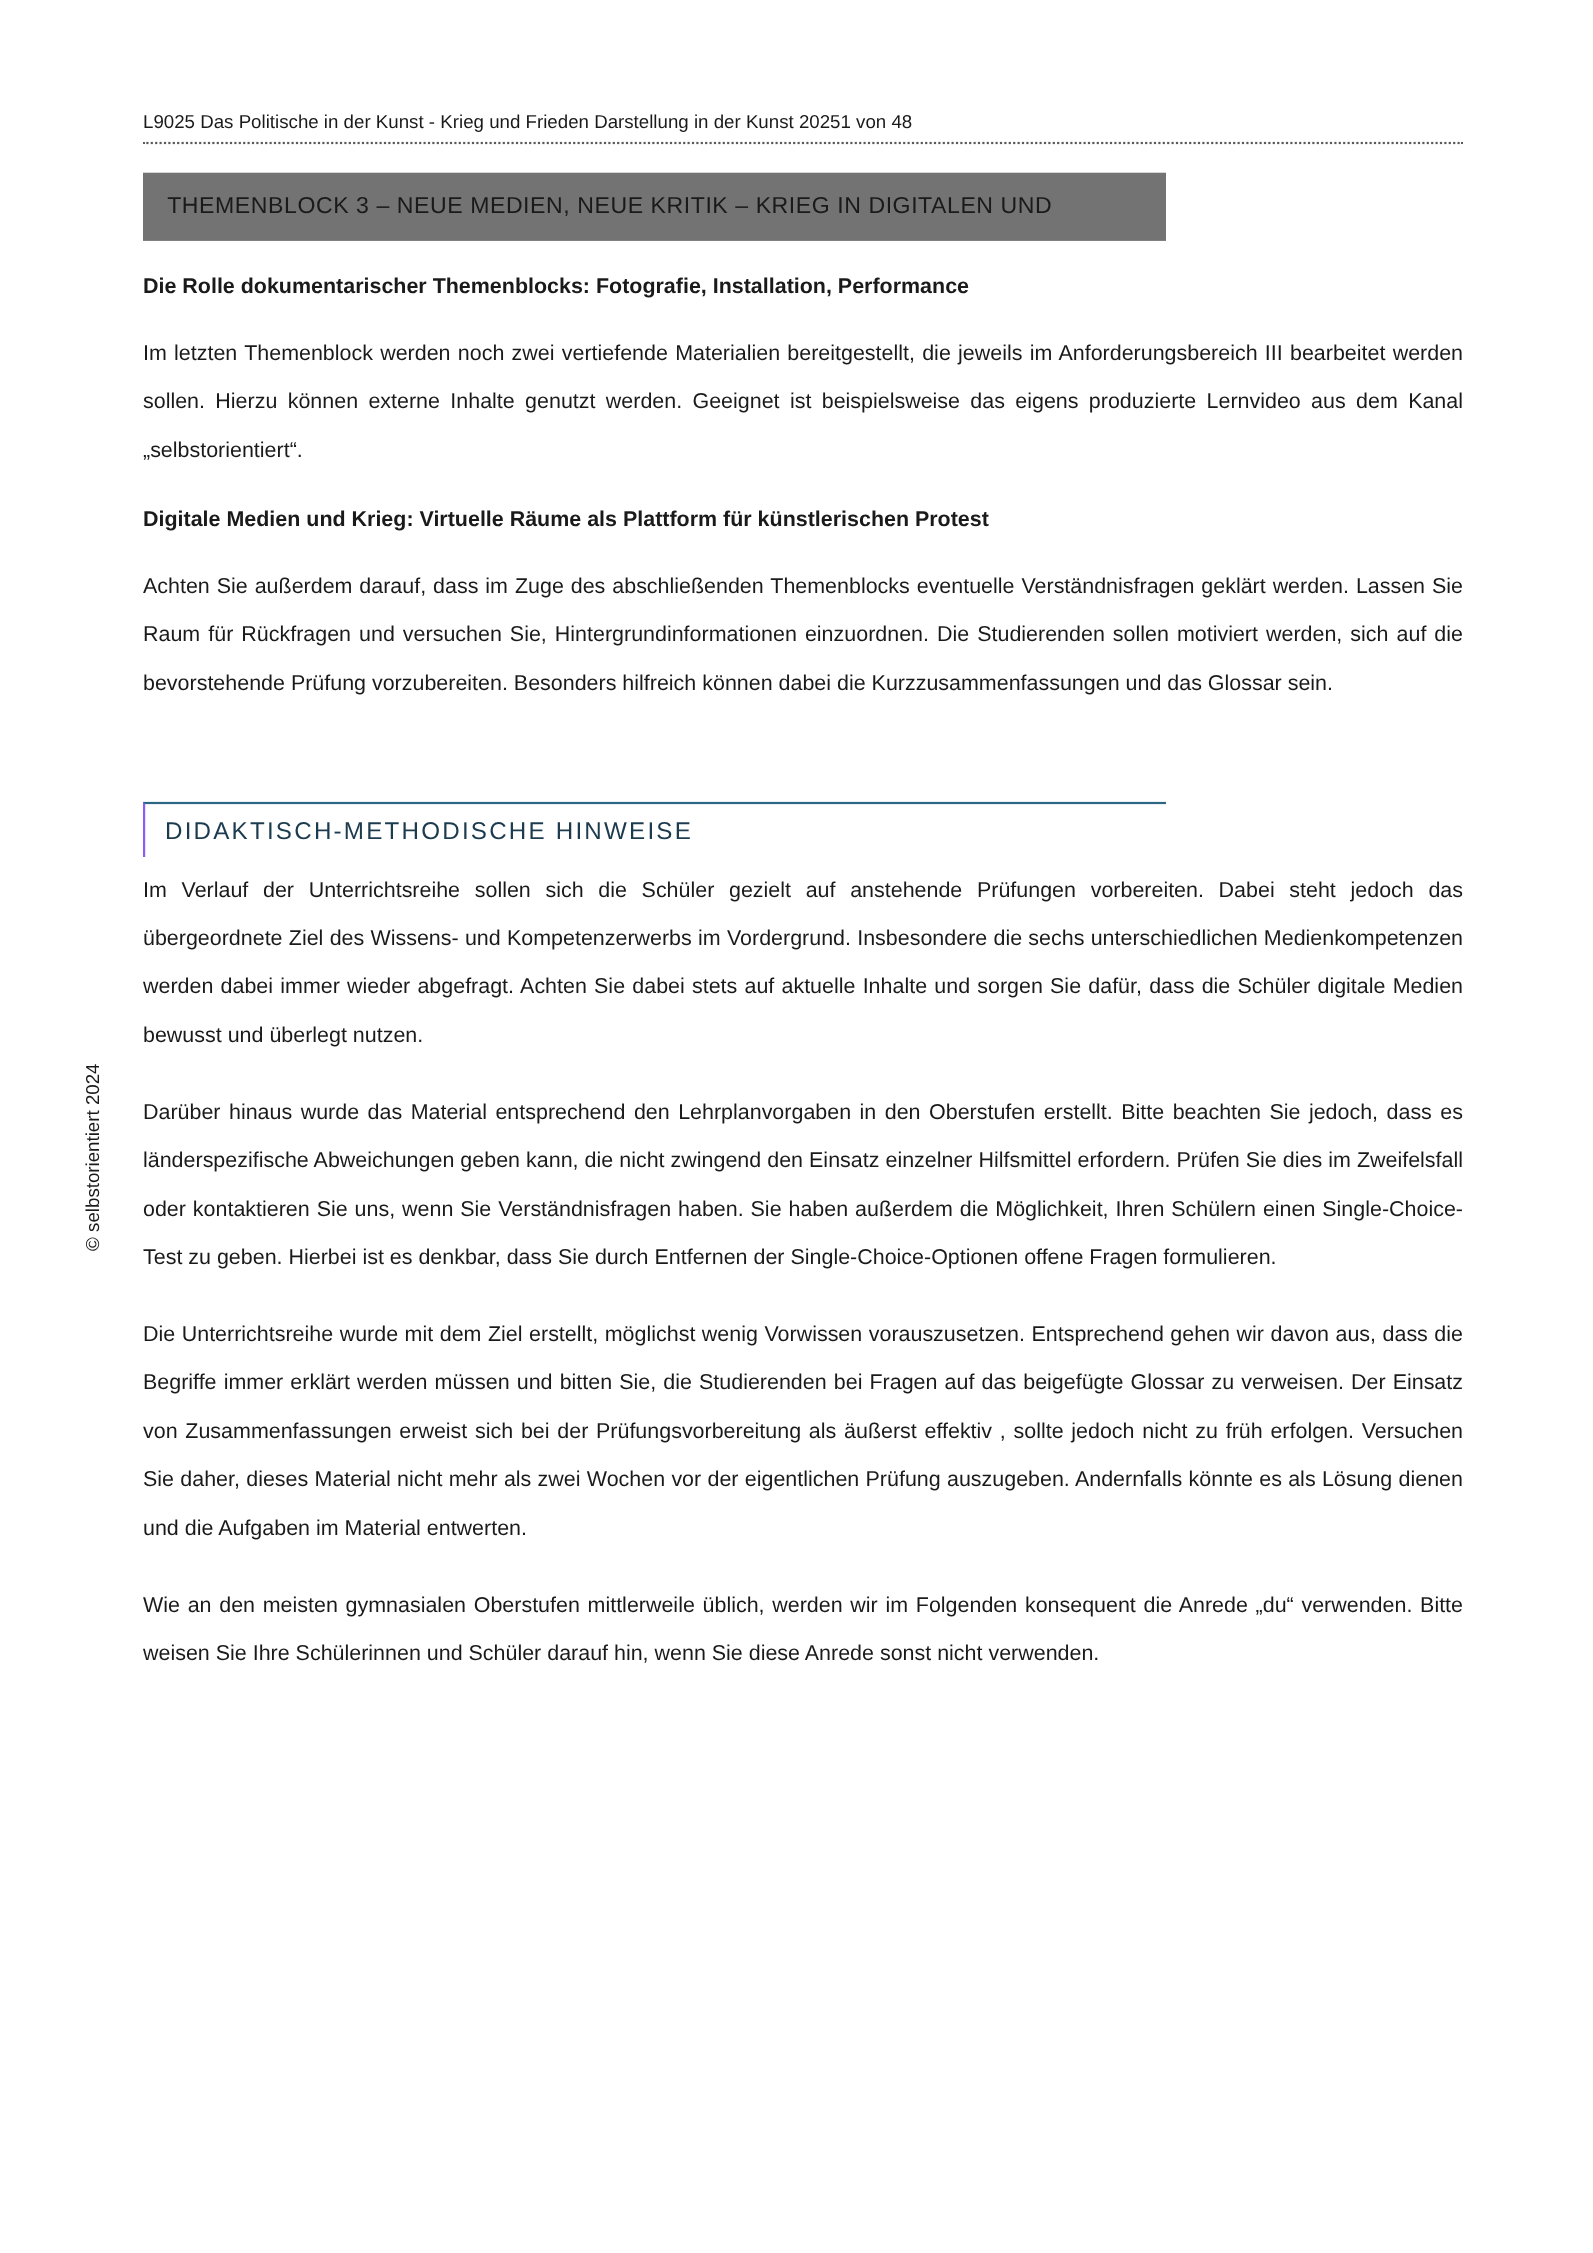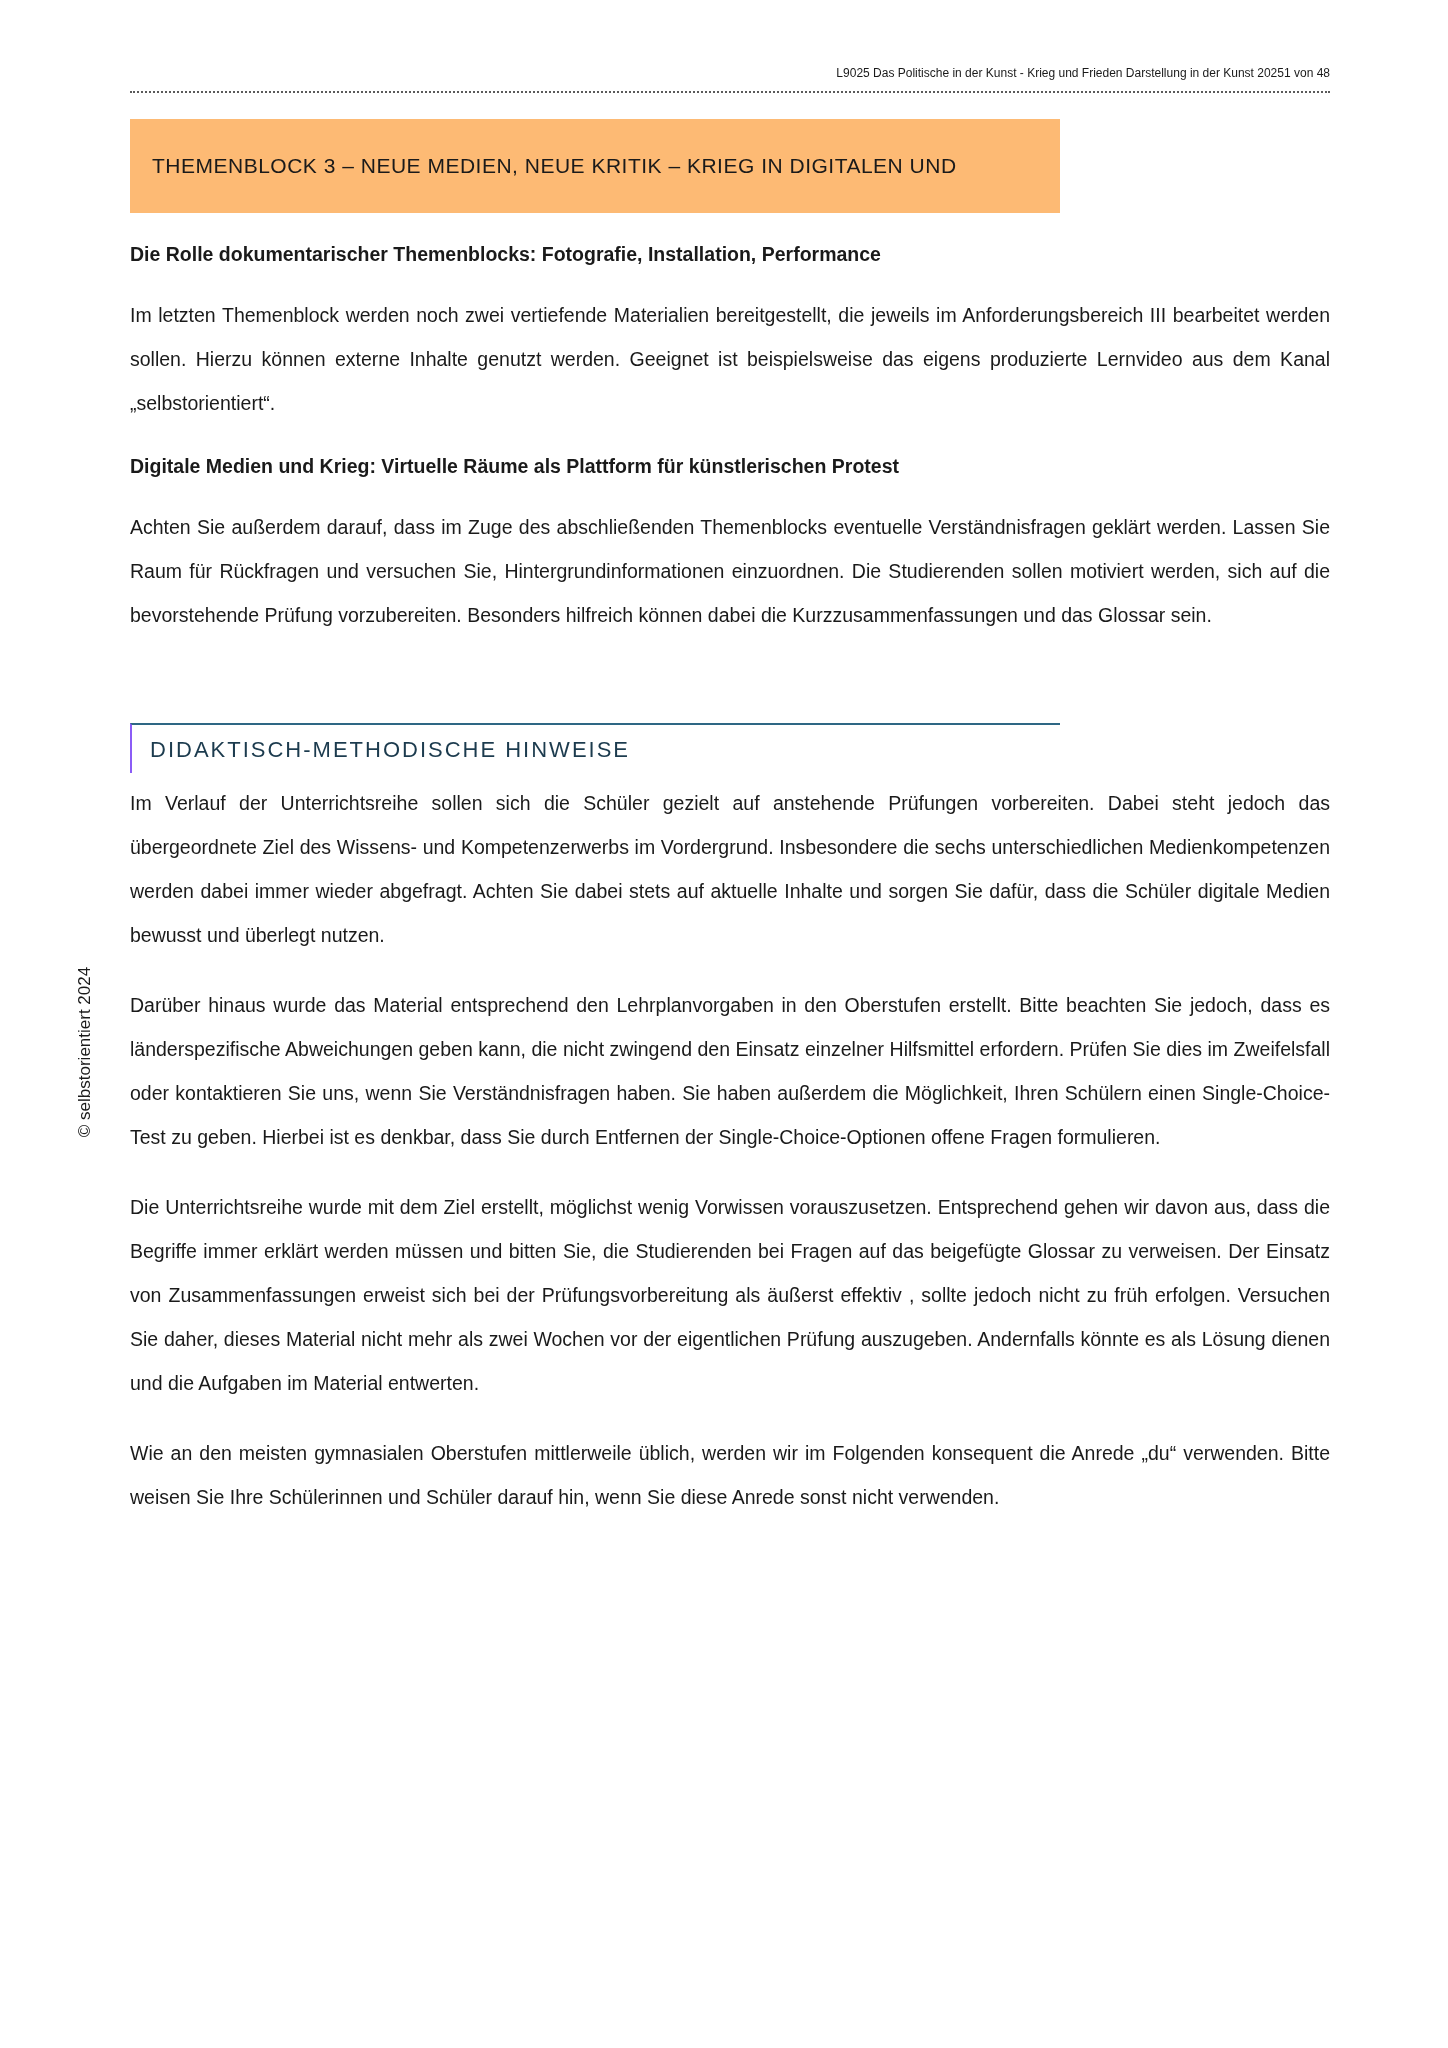--- a/index.html
+++ b/index.html
@@ -15,36 +15,36 @@
     position: relative;
     width: 1448px; height: 2048px;
     background: #ffffff;
   }
   .content {
     position: absolute;
     left: 130px; right: 118px; top: 0;
   }
   .page-header {
     display: flex;
-    justify-content: flex-end;
+    justify-content: flex-start;
     align-items: flex-end;
-    padding-top: 62px;
-    font-size: 12px;
+    padding-top: 100px;
+    font-size: 17px;
     line-height: 22px;
   }
   .header-rule {
     border-top: 2px dotted #5a5a5a;
     margin-top: 7px;
     height: 0;
   }
   .themenblock {
     margin-top: 26px;
     width: 930px;
-    background: #fdba74;
-    padding: 31px 22px;
+    background: #737373;
+    padding: 15px 22px;
   }
   .themenblock .tb-line {
     font-size: 21px;
     letter-spacing: 0.5px;
     line-height: 32px;
     color: #1a1a1a;
   }
   .heading-bold {
     font-weight: bold;
     font-size: 19.5px;

